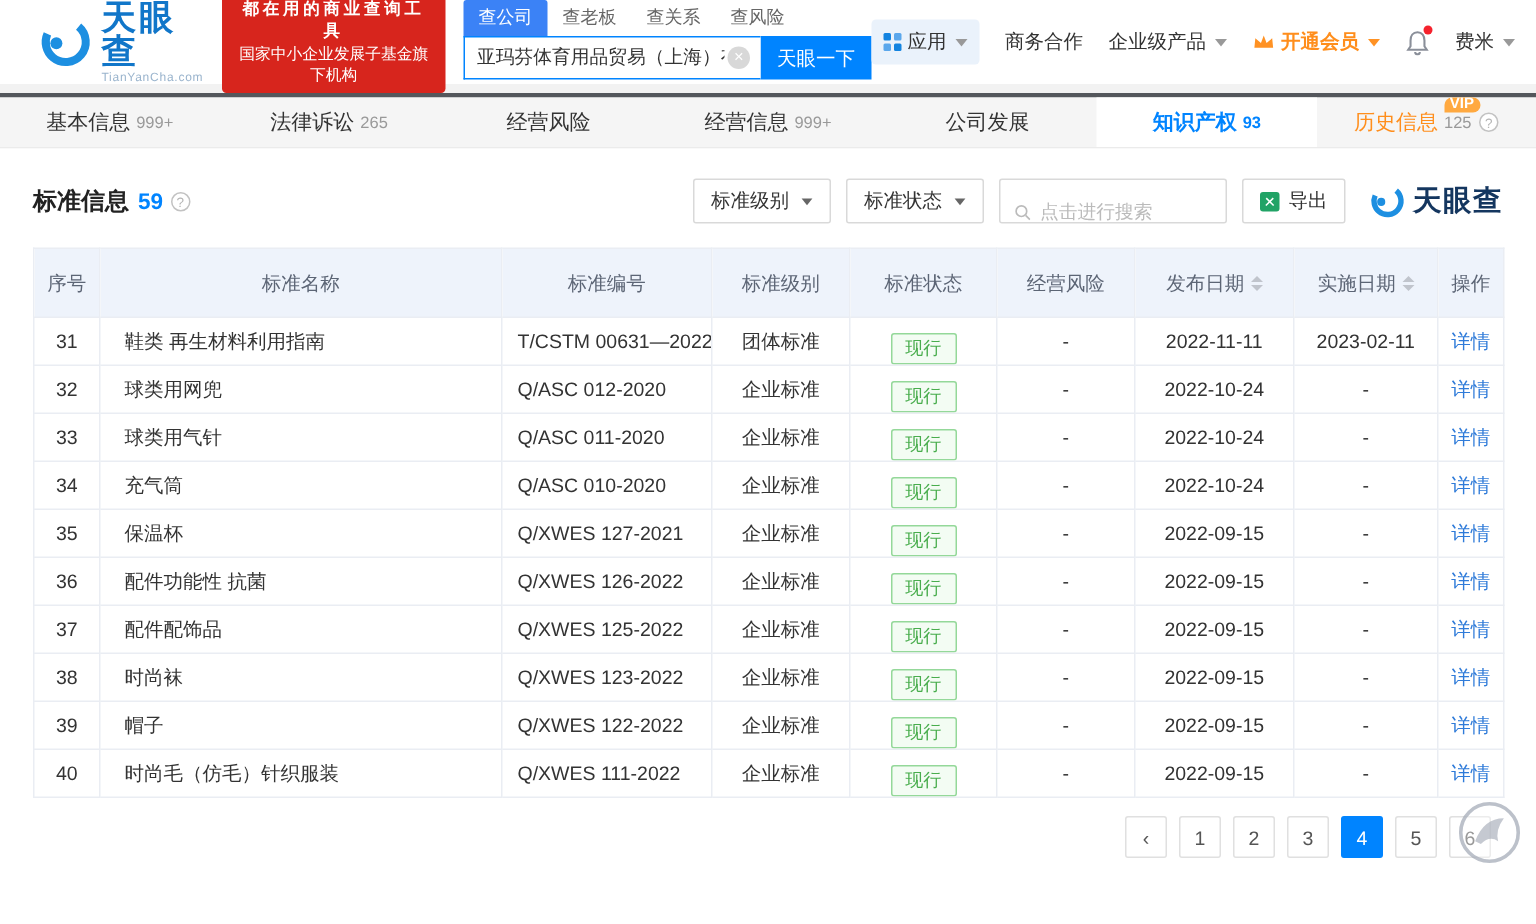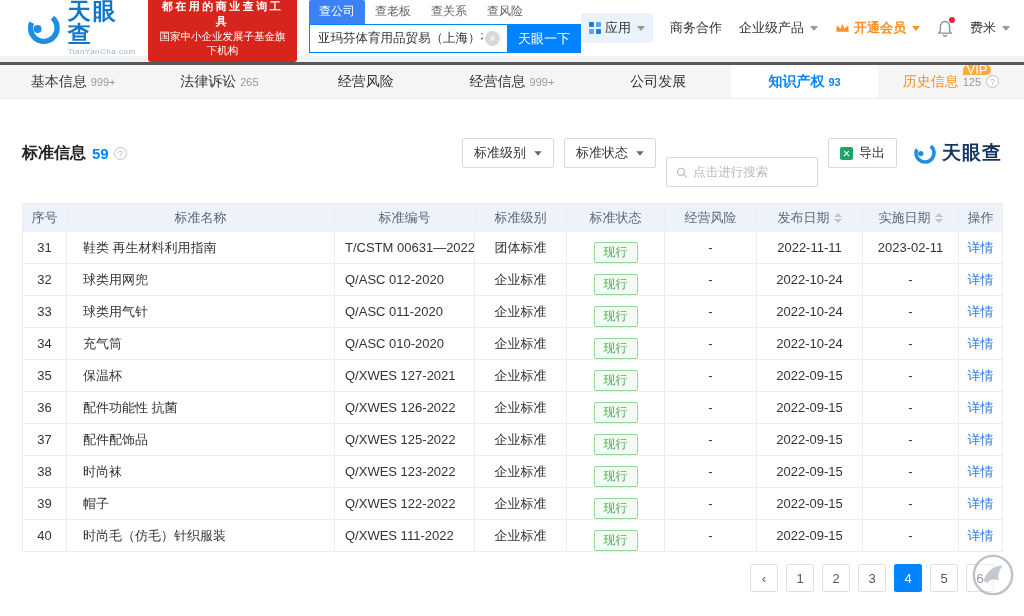--- a/index.html
+++ b/index.html
@@ -39,48 +39,48 @@
 
   
   .gap-strip { height:6px; background:#f2f2f2; }
   .dark-strip { height:3px; background:#54575c; }
   .nav-tabs { height:34px; background:#f5f5f5; display:flex; border-bottom:1px solid #ebebeb; }
   .nav-tab { flex:1; display:flex; align-items:center; justify-content:center; font-size:14px; color:#333; cursor:pointer; position:relative; }
   .nav-tab.active { background:#fff; color:#0084ff; font-weight:bold; }
   .nav-tab.vip .t-label { color:#ff8e1c; }
   .t-count { font-size:11px; color:#999; margin-left:4px; }
   .nav-tab.active .t-count { color:#0084ff; }
-  .vip-badge { position:absolute; top:0; left:58%; background:#ffa940; color:#fff; font-size:13px; font-weight:normal; padding:0 4px; border-radius:5px 5px 5px 0; line-height:10px; }
+  .vip-badge { position:absolute; top:0; left:58%; background:#ffa940; color:#fff; font-size:10px; font-weight:bold; padding:0 4px; border-radius:5px 5px 5px 0; line-height:10px; }
   .q-circle { width:13px; height:13px; border:1px solid #c2c2c2; color:#b5b5b5; border-radius:50%; font-size:9px; line-height:12px; text-align:center; display:inline-block; margin-left:5px; cursor:pointer; background:#fff; }
 
   
   main { background:#fff; position:relative; }
   .section-head { display:flex; align-items:center; padding:20px 22px 0; }
   .section-title { font-size:16px; font-weight:bold; color:#222; }
   .section-count { font-size:15px; font-weight:bold; color:#0084ff; margin-left:6px; }
   .section-tools { margin-left:auto; display:flex; align-items:center; gap:10px; }
   .tool-btn { display:flex; align-items:center; gap:6px; background:#fff; border:1px solid #d9d9d9; border-radius:2px; height:30px; padding:0 11px; font-size:13px; color:#333; cursor:pointer; font-family:inherit; }
   .tool-btn .caret { border-top-color:#666; transform:scale(.9); }
-  .tool-search { display:flex; align-items:center; border:1px solid #d9d9d9; border-radius:2px; height:30px; padding:0 9px; width:152px;margin-top:38px; }
+  .tool-search { display:flex; align-items:flex-end; border:1px solid #d9d9d9; border-radius:2px; height:30px; padding:0 9px; width:152px; }
   .tool-search input { border:none; outline:none; font-size:12.5px; width:100%; margin-left:6px; color:#333; font-family:inherit; }
   .tool-search input::placeholder { color:#bbb; }
   .excel-icon { width:13px; height:13px; background:#21a366; border-radius:2px; position:relative; }
   .excel-icon:before, .excel-icon:after { content:""; position:absolute; left:3px; top:6px; width:7px; height:1.4px; background:#fff; }
   .excel-icon:before { transform:rotate(45deg); } .excel-icon:after { transform:rotate(-45deg); }
   .brand-mark { display:flex; align-items:center; gap:5px; margin-left:6px; }
   .brand-mark .bm-text { font-size:19px; font-weight:bold; color:#14365f; letter-spacing:1px; }
 
   
   .summary-banner { margin:13px 22px 0; background:#eef5fe; border:1px solid #e2eefb; padding:11px 16px; font-size:13px; color:#333; border-radius:2px; }
   .summary-banner .red { color:#f5222d; }
 
   
   .std-table { margin:16px 22px 0; border-collapse:collapse; table-layout:fixed; width:980px; font-size:13px; }
   .std-table th, .std-table td { border:1px solid #eaedf3; height:32px; text-align:center; font-weight:normal; overflow:hidden; white-space:nowrap; }
-  .std-table thead th { background:#eef3fb; color:#5c6575; height:28px; }
+  .std-table thead th { background:#eef3fb; color:#5c6575; height:46px; }
   .std-table td { color:#333; }
   .c-name, td.c-name { text-align:left; padding-left:16px; }
   td.c-code { text-align:left; padding-left:10px; }
   .col-w0{width:44px}.col-w1{width:268px}.col-w2{width:140px}.col-w3{width:92px}.col-w4{width:98px}
   .col-w5{width:92px}.col-w6{width:106px}.col-w7{width:96px}.col-w8{width:44px}
   .badge-active { display:inline-block; padding:1px 9px; font-size:12px; color:#49ad4d; background:#f3fcf3; border:1px solid #94d899; border-radius:2px; line-height:17px;margin-top:10px; }
   .detail-link { color:#2f7bd9; cursor:pointer; }
   .sorter { display:inline-flex; flex-direction:column; margin-left:4px; vertical-align:middle; gap:2px; }
   .s-up { width:0;height:0;border-left:4px solid transparent;border-right:4px solid transparent;border-bottom:4px solid #c0c4cc; }
   .s-down { width:0;height:0;border-left:4px solid transparent;border-right:4px solid transparent;border-top:4px solid #c0c4cc; }

